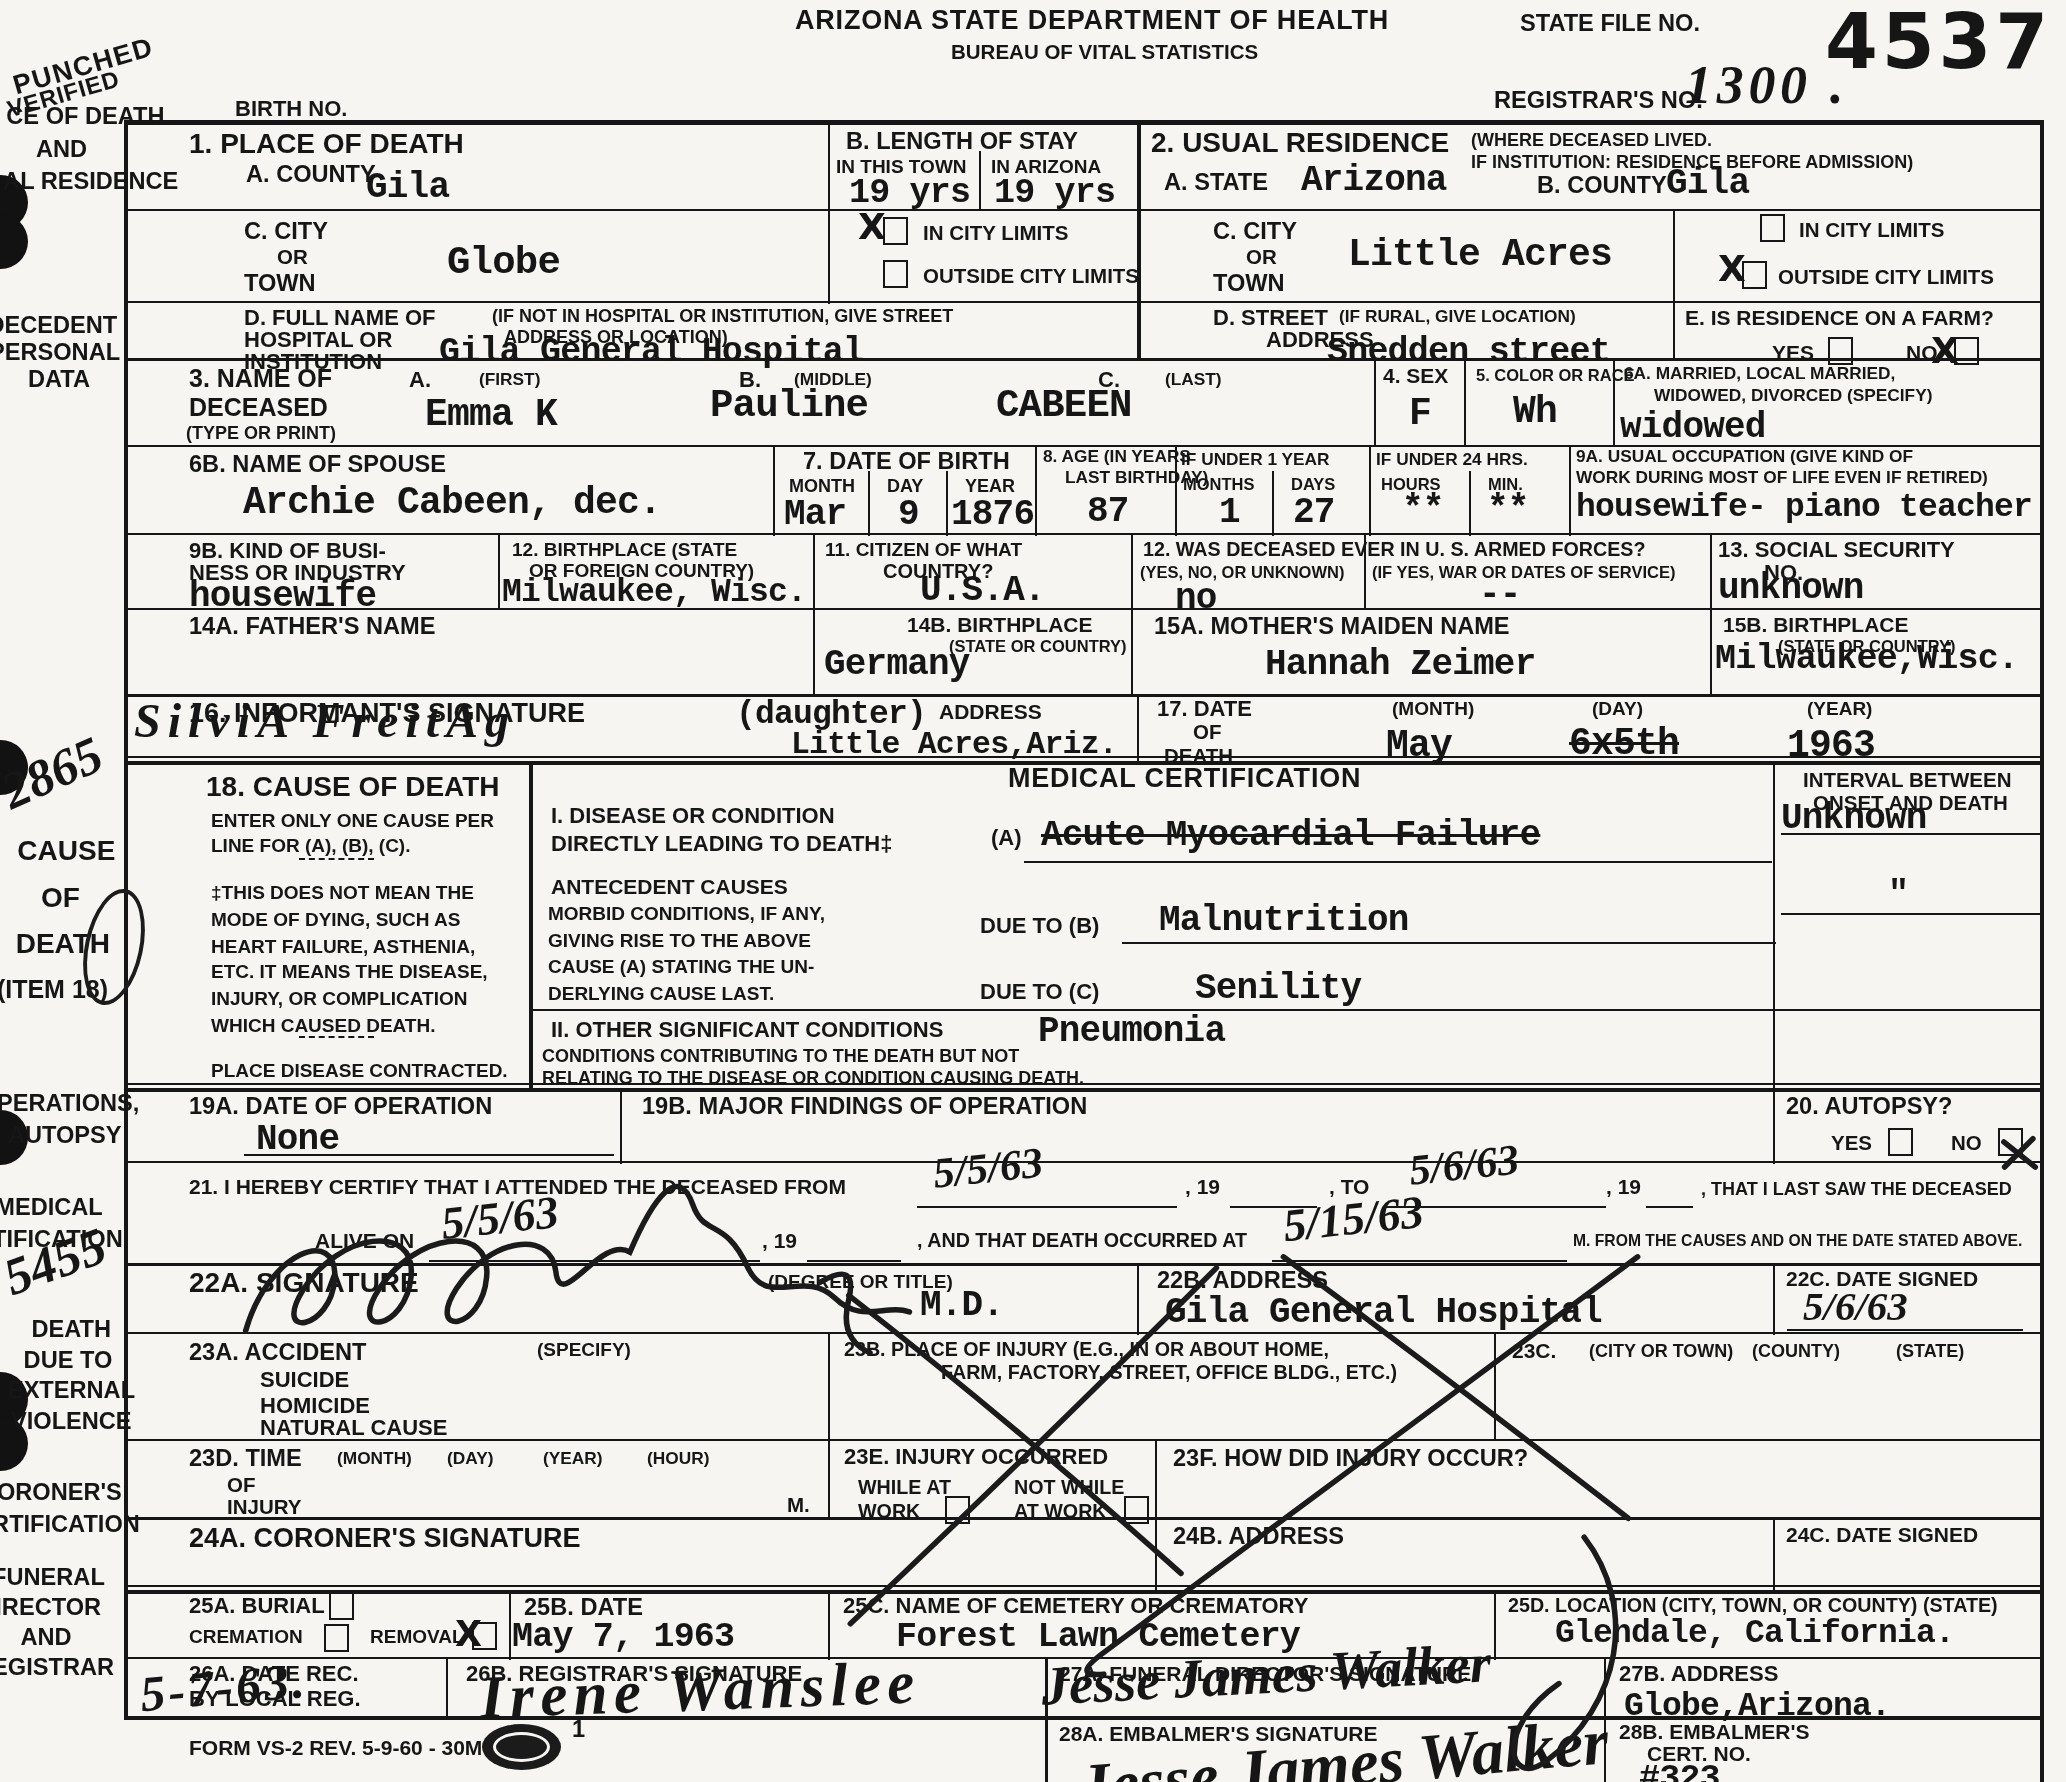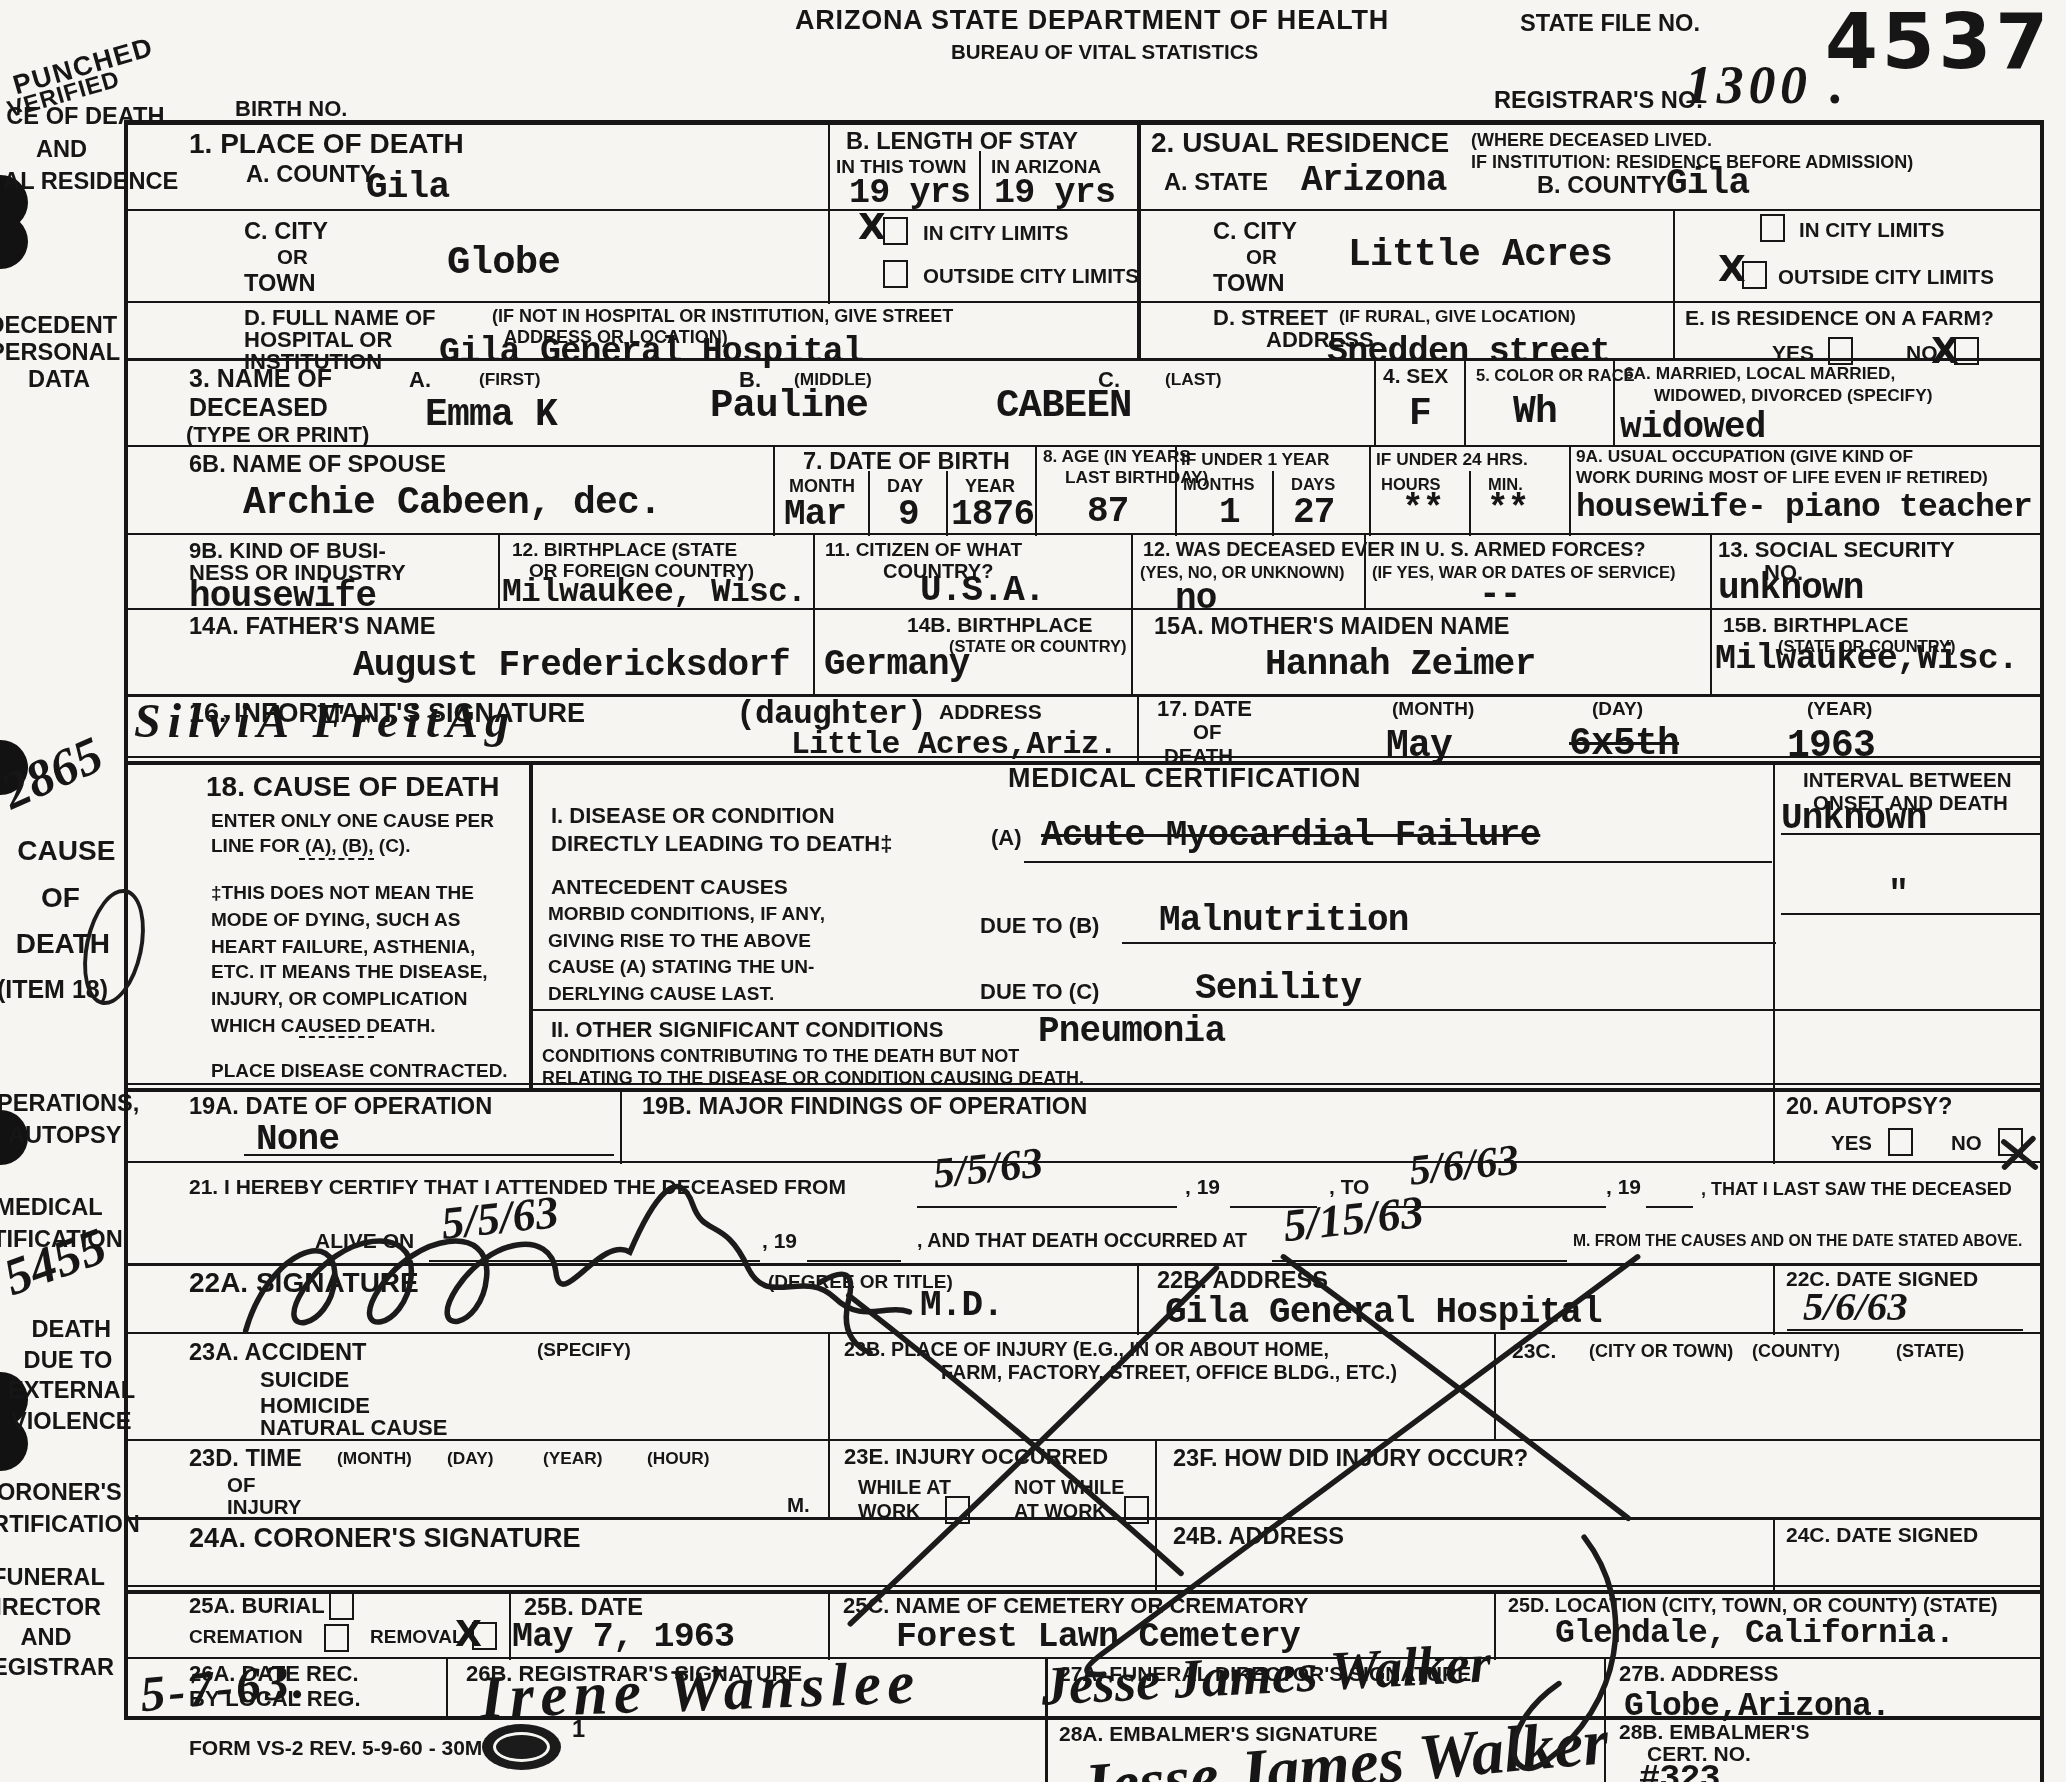--- a/index.html
+++ b/index.html
@@ -207,21 +207,21 @@
   <div class="t tw" style="left:1327px;top:334px;font-size:35px">Snedden street</div>
   <div class="t b" style="left:1685px;top:307px;font-size:21px">E. IS RESIDENCE ON A FARM?</div>
   <div class="t b" style="left:1772px;top:342px;font-size:21px">YES</div>
   <div class="box" style="left:1828px;top:337px"></div>
   <div class="t b" style="left:1906px;top:342px;font-size:21px">NO</div>
   <div class="t b" style="left:1931px;top:332px;font-size:36px;font-family:'DejaVu Sans',sans-serif">X</div>
   <div class="box" style="left:1954px;top:337px"></div>
 
   <div class="t b" style="left:189px;top:365px;font-size:25px">3. NAME OF</div>
   <div class="t b" style="left:189px;top:394px;font-size:25px">DECEASED</div>
-  <div class="t b" style="left:186px;top:424px;font-size:22px">(TYPE OR PRINT)</div>
+  <div class="t b" style="left:186px;top:424px;font-size:18px">(TYPE OR PRINT)</div>
   <div class="t b" style="left:409px;top:369px;font-size:22px">A.</div>
   <div class="t b" style="left:479px;top:370px;font-size:17.3px">(FIRST)</div>
   <div class="t tw" style="left:425px;top:395px;font-size:38px">Emma K</div>
   <div class="t b" style="left:739px;top:369px;font-size:22px">B.</div>
   <div class="t b" style="left:794px;top:370px;font-size:17.3px">(MIDDLE)</div>
   <div class="t tw" style="left:710px;top:386px;font-size:39px">Pauline</div>
   <div class="t b" style="left:1098px;top:369px;font-size:22px">C.</div>
   <div class="t b" style="left:1165px;top:370px;font-size:17.3px">(LAST)</div>
   <div class="t tw" style="left:996px;top:386px;font-size:39px">CABEEN</div>
   <div class="t b" style="left:1383px;top:365px;font-size:21px">4. SEX</div>
@@ -270,21 +270,20 @@
   <div class="t b" style="left:1143px;top:539px;font-size:19.7px">12. WAS DECEASED EVER IN U. S. ARMED FORCES?</div>
   <div class="t b" style="left:1140px;top:564px;font-size:16.5px">(YES, NO, OR UNKNOWN)</div>
   <div class="t b" style="left:1372px;top:564px;font-size:16.5px">(IF YES, WAR OR DATES OF SERVICE)</div>
   <div class="t tw" style="left:1175px;top:580px;font-size:36px">no</div>
   <div class="t tw" style="left:1479px;top:576px;font-size:36px">--</div>
   <div class="t b" style="left:1718px;top:539px;font-size:22px">13. SOCIAL SECURITY</div>
   <div class="t b" style="left:1764px;top:562px;font-size:22px">NO.</div>
   <div class="t tw" style="left:1718px;top:570px;font-size:36px">unknown</div>
 
   <div class="t b" style="left:189px;top:614px;font-size:23.6px">14A. FATHER'S NAME</div>
-  <div class="t tw" style="left:353px;top:647px;font-size:36px">August Fredericksdorf</div>
   <div class="t b" style="left:907px;top:614px;font-size:21px">14B. BIRTHPLACE</div>
   <div class="t b" style="left:949px;top:638px;font-size:16.5px">(STATE OR COUNTRY)</div>
   <div class="t tw" style="left:824px;top:646px;font-size:36px">Germany</div>
   <div class="t b" style="left:1154px;top:614px;font-size:23.6px">15A. MOTHER'S MAIDEN NAME</div>
   <div class="t tw" style="left:1265px;top:646px;font-size:36px">Hannah Zeimer</div>
   <div class="t b" style="left:1723px;top:614px;font-size:21px">15B. BIRTHPLACE</div>
   <div class="t b" style="left:1778px;top:638px;font-size:16.5px">(STATE OR COUNTRY)</div>
   <div class="t tw" style="left:1715px;top:641px;font-size:35px">Milwaukee,Wisc.</div>
 
   <div class="t b" style="left:189px;top:699px;font-size:27px">16. INFORMANT'S SIGNATURE</div>

